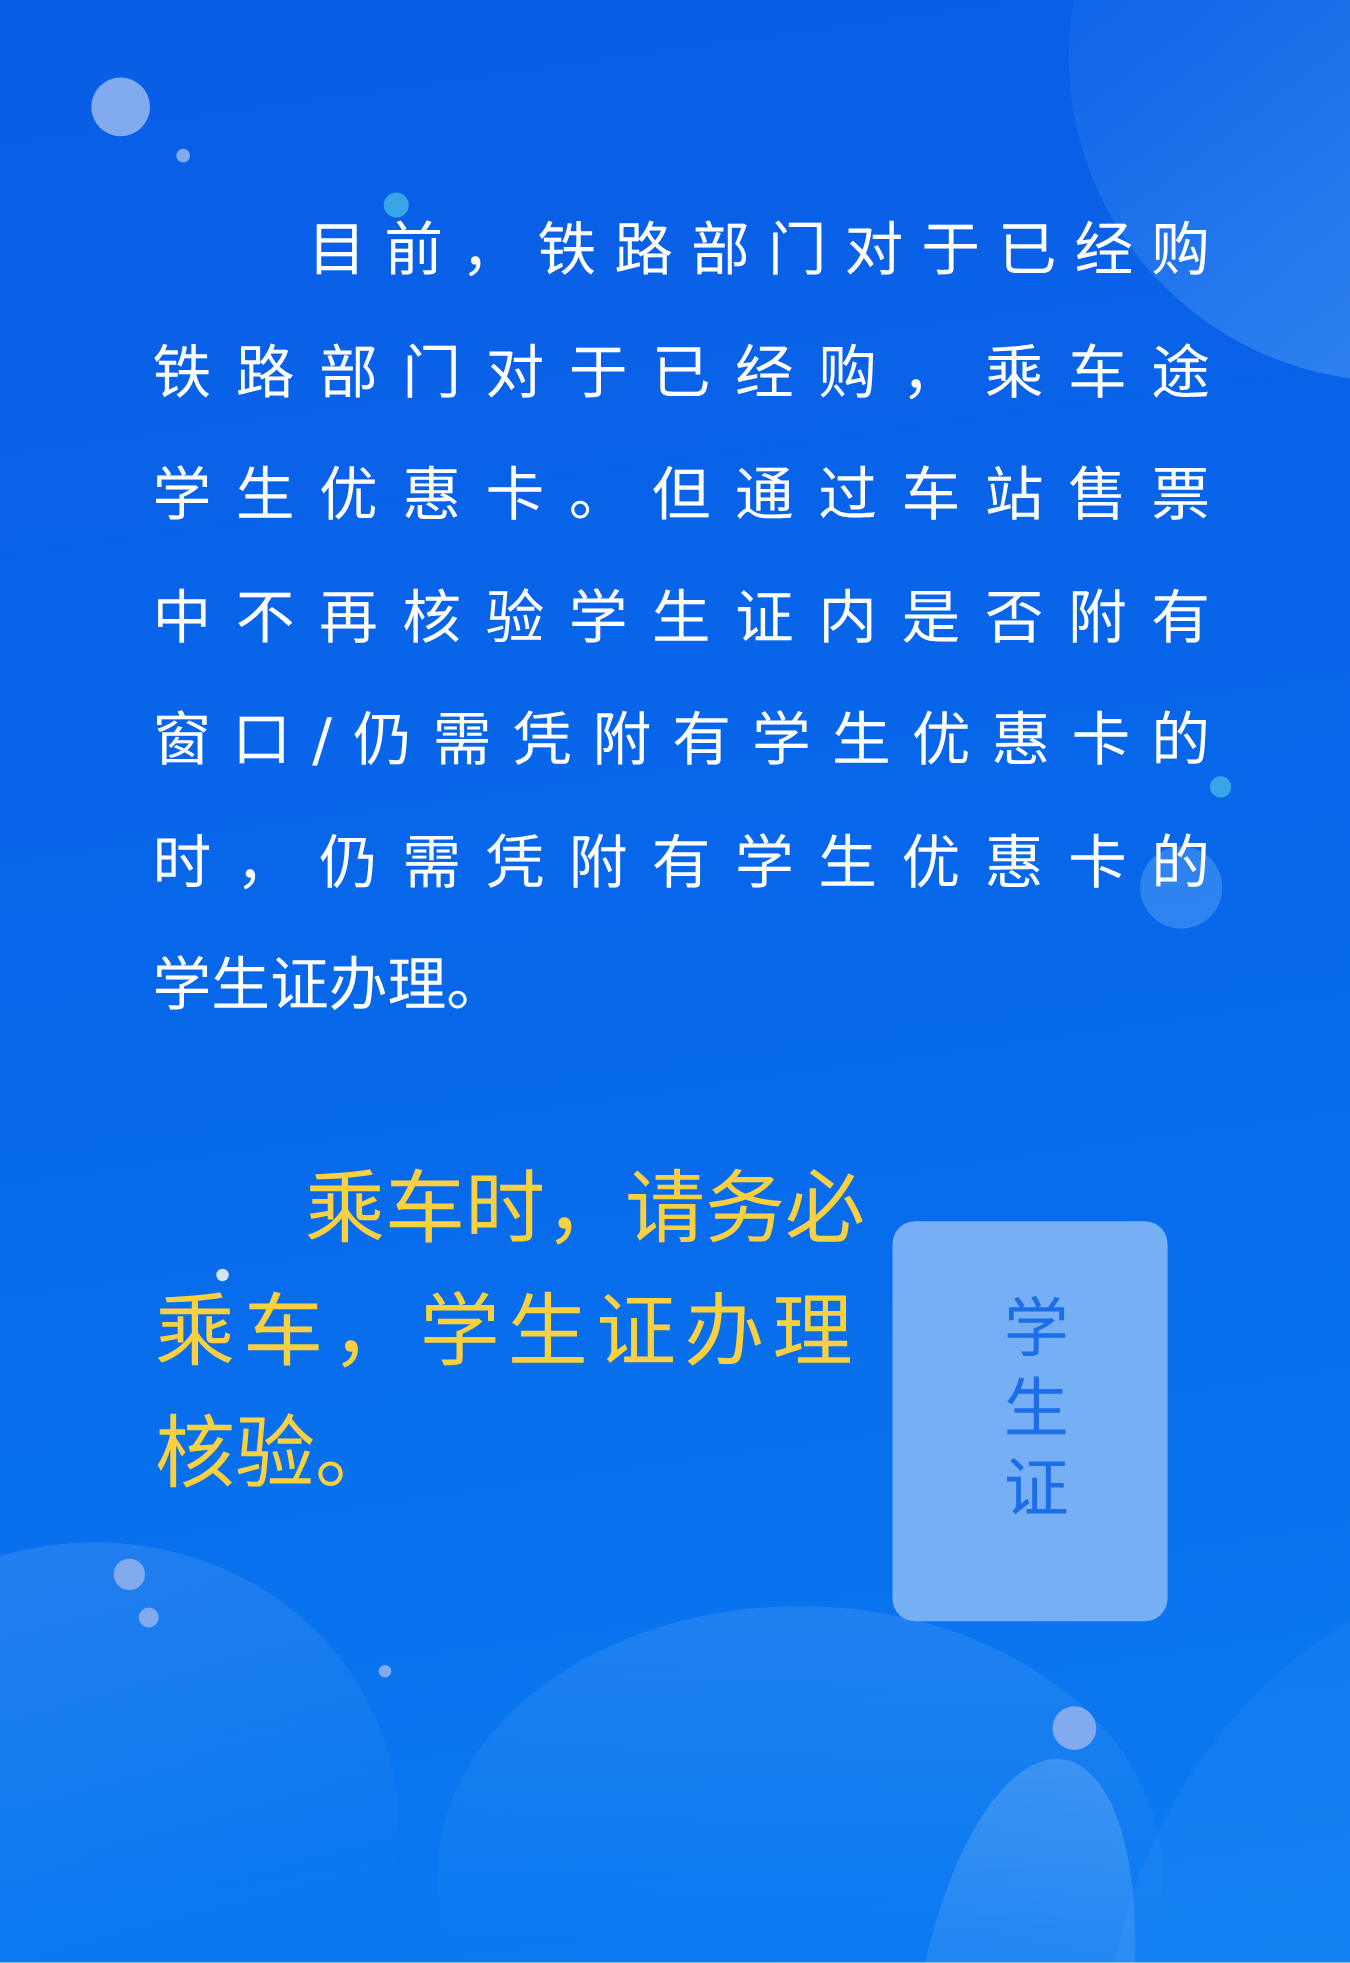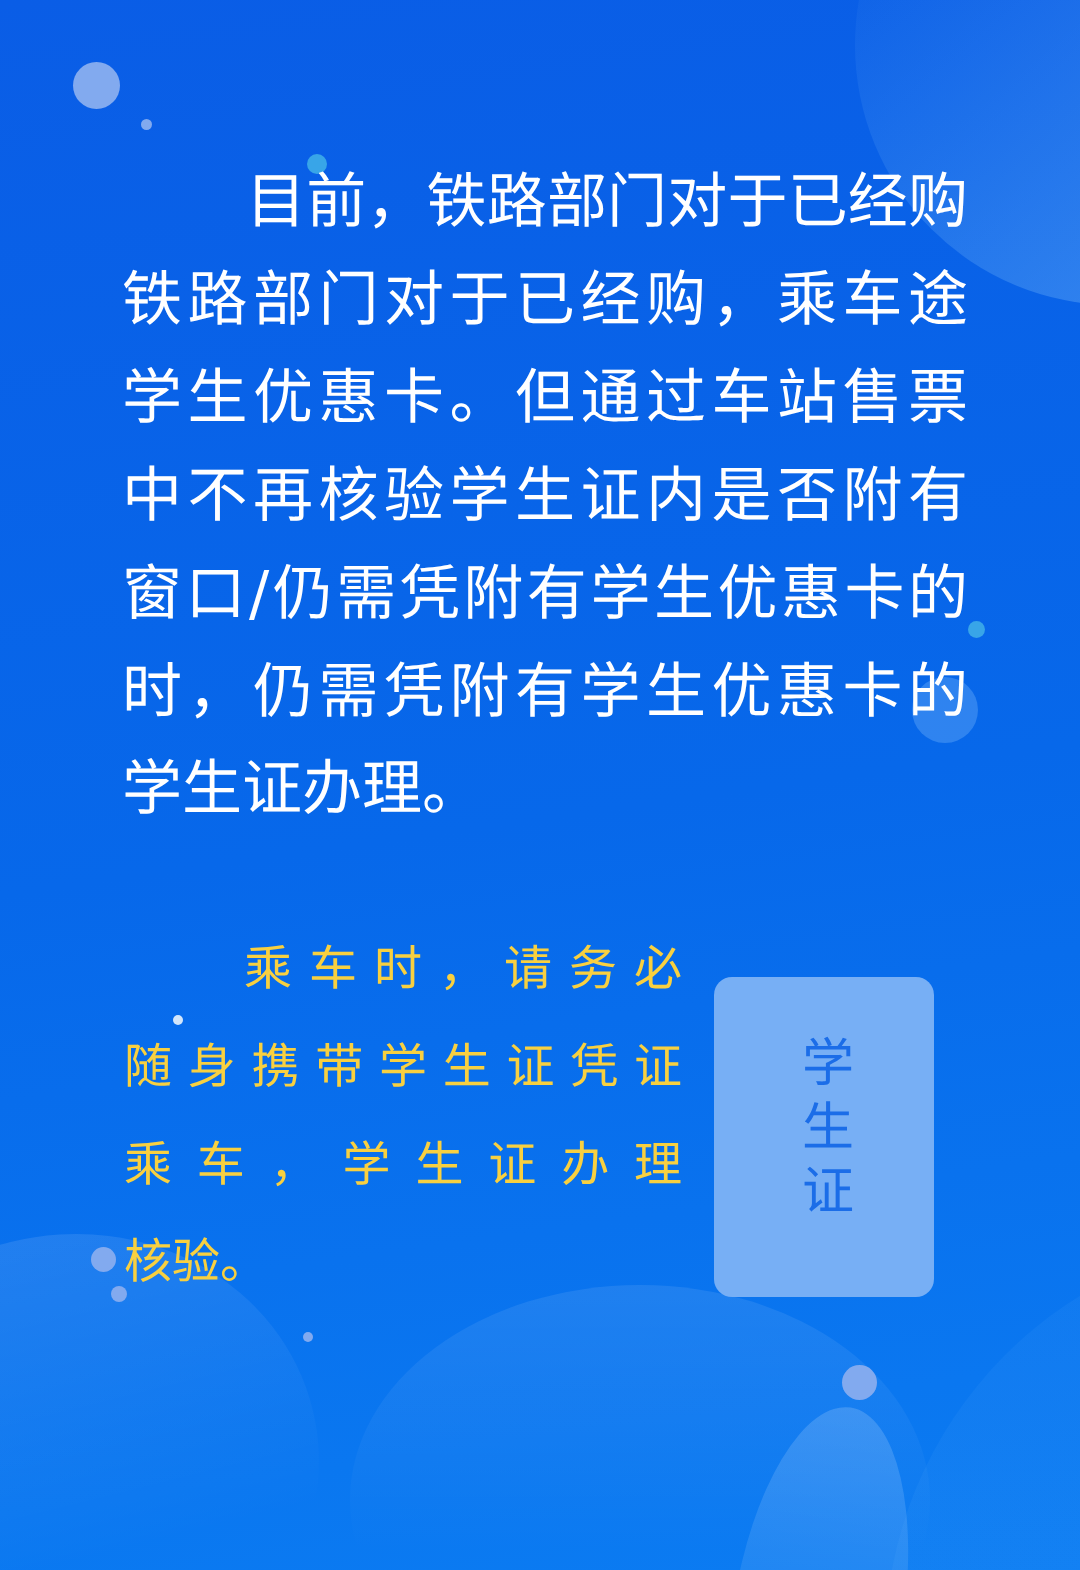--- a/index.html
+++ b/index.html
@@ -62,28 +62,28 @@
   .dot10{left:842px;top:1365px;width:35px;height:35px;background:var(--c-dot_light);}
   
   .para{position:absolute;z-index:2;}
   .para .line{
     line-height:98px;
     text-align:justify;
     text-align-last:justify;
     white-space:nowrap;
   }
   .para .line.first{padding-left:124px;}
-  .para .line.last{text-align-last:left;font-family:Liberation Serif, serif;}
+  .para .line.last{text-align-last:left;}
   .intro{
     left:122px;top:152px;width:846px;
-    font-size:60px;color:var(--c-text_primary);
+    font-size:47px;color:var(--c-text_primary);
   }
   .notice{
     left:124px;top:919px;width:558px;
-    font-size:48px;color:var(--c-text_accent);
+    font-size:64px;color:var(--c-text_accent);
   }
   .notice .line.first{padding-left:120px;}
   
   .student-card{
     position:absolute;z-index:2;
     left:714px;top:977px;width:220px;height:320px;
     border-radius:18px;
     background:var(--c-card_bg);
     display:flex;align-items:center;justify-content:center;
   }
@@ -121,21 +121,20 @@
     <div class="line">铁路部门对于已经购，乘车途</div>
     <div class="line">学生优惠卡。但通过车站售票</div>
     <div class="line">中不再核验学生证内是否附有</div>
     <div class="line">窗口/仍需凭附有学生优惠卡的</div>
     <div class="line">时，仍需凭附有学生优惠卡的</div>
     <div class="line last">学生证办理。</div>
   </section>
 
   <section class="para notice">
     <div class="line first">乘车时，请务必</div>
-    <div class="line">随身携带学生证凭证</div>
     <div class="line">乘车，学生证办理</div>
     <div class="line last">核验。</div>
   </section>
 
   <div class="student-card">
     <span class="card-label">学生证</span>
   </div>
 
 </div>
 

